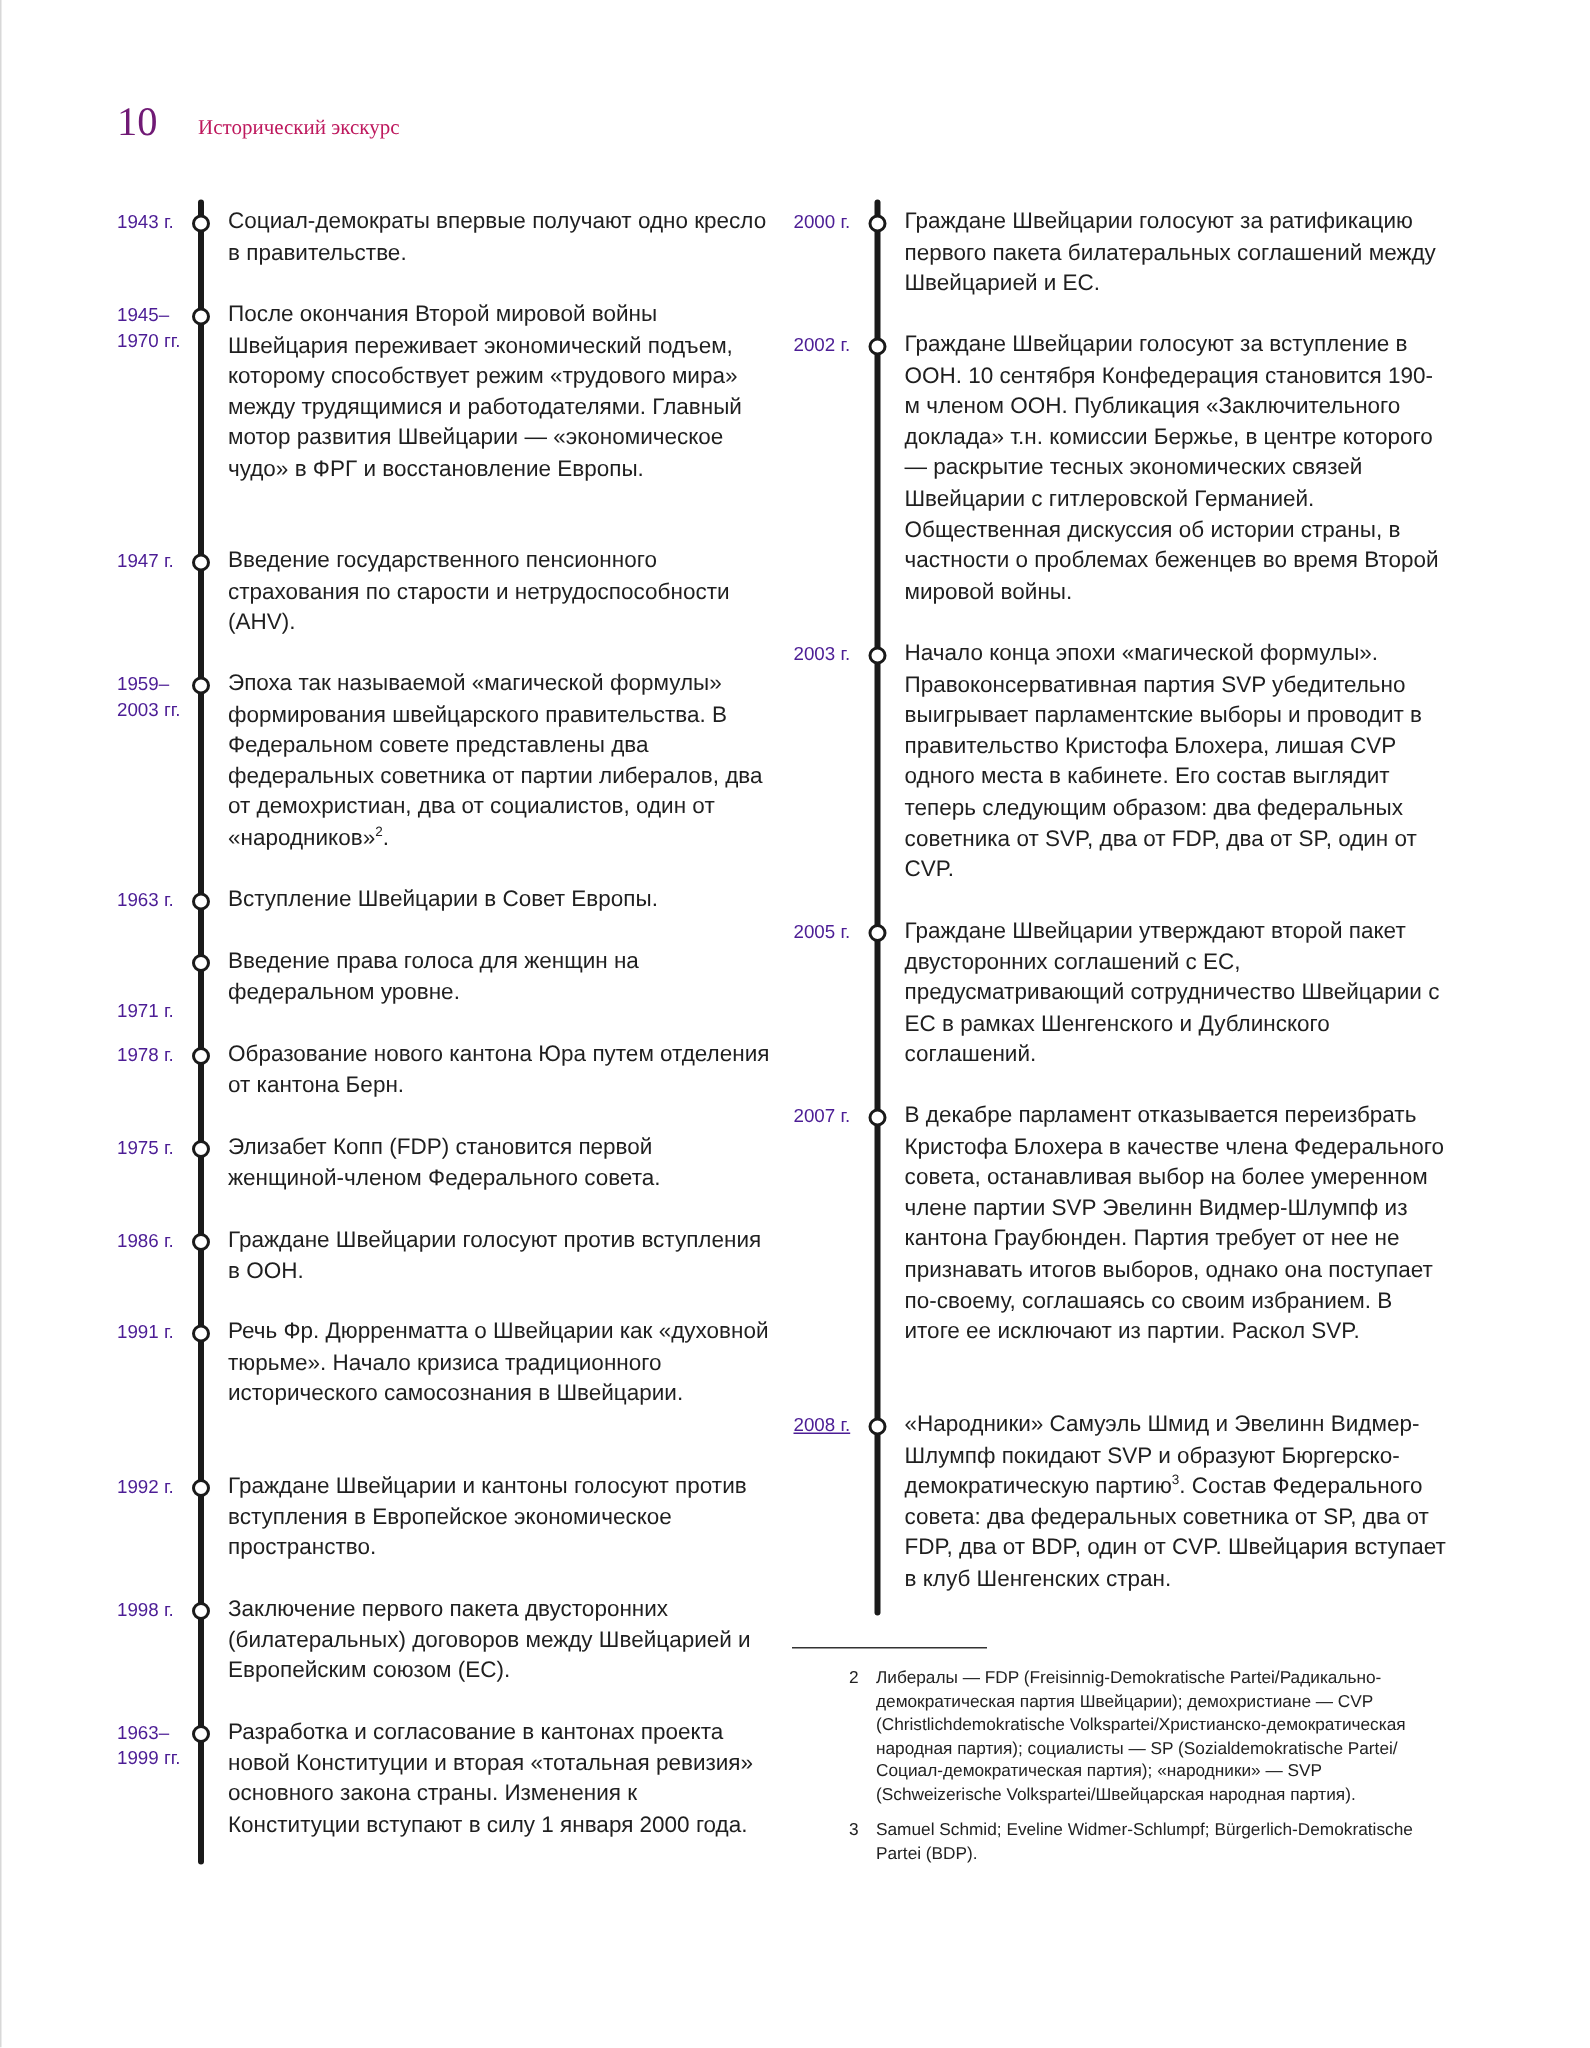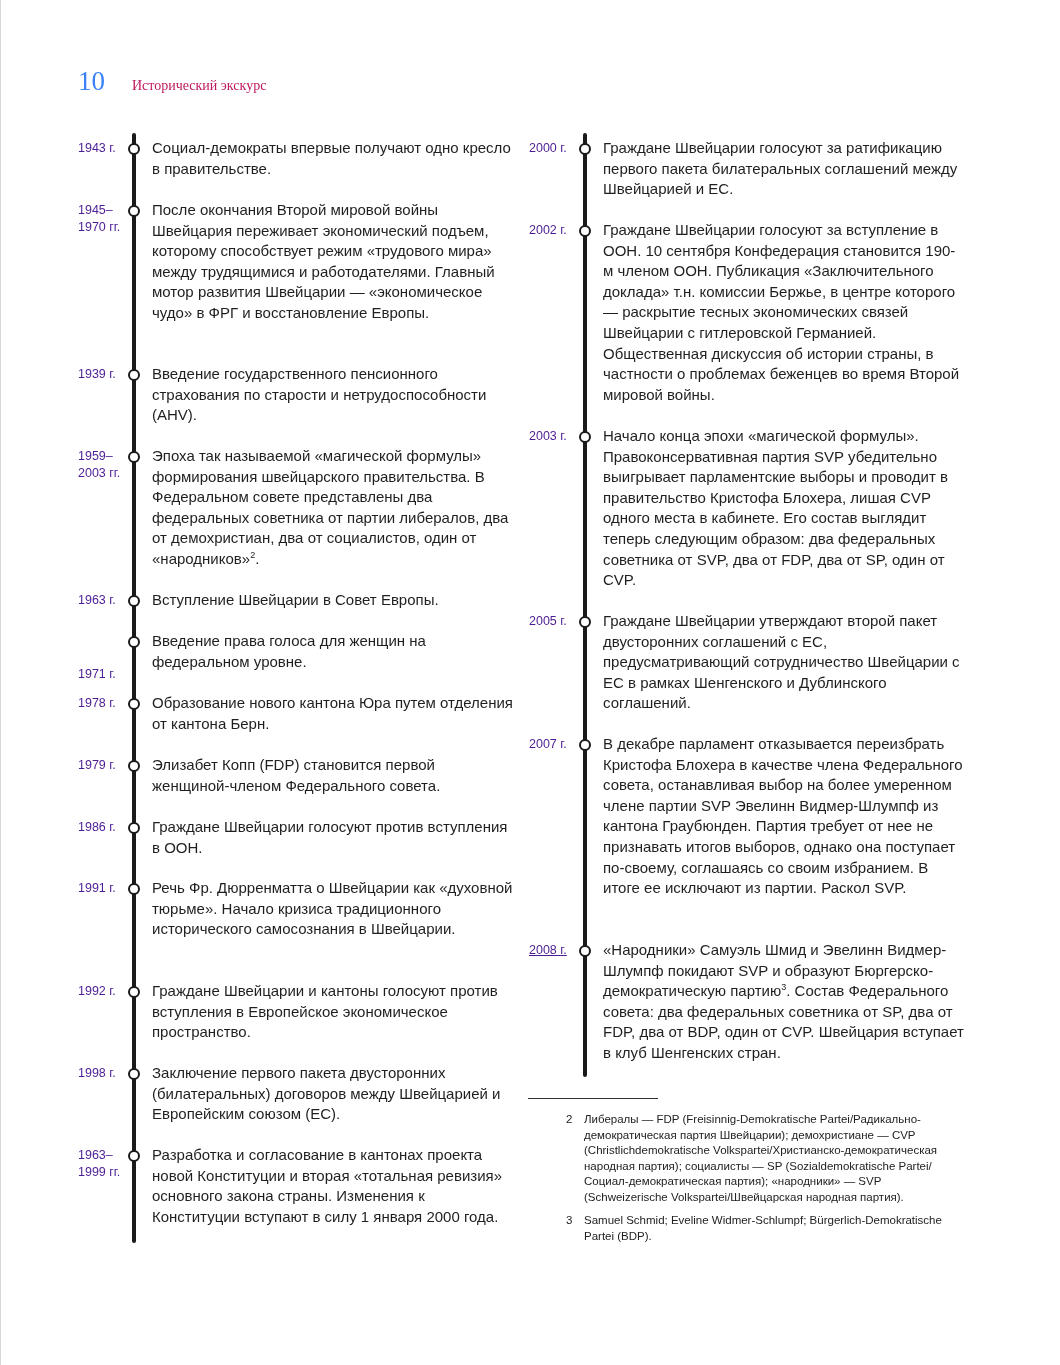--- a/index.html
+++ b/index.html
@@ -1,21 +1,21 @@
 <!DOCTYPE html>
 <html><head>
 <meta charset="utf-8">
 <style>
   html, body { margin: 0; padding: 0; }
   body {
     width: 1060px; height: 1365px; background: #ffffff; position: relative;
     overflow: hidden; color: #1f1f1f;
   }
   .page-edge { position: absolute; left: 0; top: 0; width: 1060px; height: 1365px; border-left: 1px solid #d8d8d8; box-sizing: border-box; }
-  .page-number { position: absolute; left: 78px; top: 66px; font-family: "Liberation Serif", serif; font-size: 27px; color: #3b82f6; }
+  .page-number { position: absolute; left: 78px; top: 66px; font-family: "Liberation Serif", serif; font-size: 27px; color: #701a75; }
   .running-head { position: absolute; left: 132px; top: 78px; font-family: "Liberation Serif", serif; font-size: 14px; color: #be185d; }
 
   .col { position: absolute; top: 0; }
   .col-left { left: 0; }
   .col-right { left: 451px; }
   .tl-line { position: absolute; width: 4px; background: #1a1a1a; border-radius: 2px; }
   .col-left .tl-line { left: 132px; top: 133px; height: 1110px; }
   .col-right .tl-line { left: 132px; top: 133px; height: 944px; }
 
   .entry { position: absolute; left: 0; width: 520px; }
@@ -54,21 +54,21 @@
         <div class="marker"></div>
         <div class="text"><span>Социал-демократы впервые получают одно кресло в правительстве.</span></div>
       </div>
       <div class="entry" style="top: 200px;">
         <div class="date" style="white-space: pre-line;">1945–
 1970 гг.</div>
         <div class="marker"></div>
         <div class="text"><span>После окончания Второй мировой войны Швейцария переживает экономический подъем, которому способствует режим «трудового мира» между трудящимися и работодателями. Главный мотор развития Швейцарии — «экономическое чудо» в ФРГ и восстановление Европы.</span></div>
       </div>
       <div class="entry" style="top: 364px;">
-        <div class="date" style="white-space: pre-line;">1939 г.</div>
+        <div class="date" style="white-space: pre-line;">1947 г.</div>
         <div class="marker"></div>
         <div class="text"><span>Введение государственного пенсионного страхования по старости и нетрудоспособности (AHV).</span></div>
       </div>
       <div class="entry" style="top: 446px;">
         <div class="date" style="white-space: pre-line;">1959–
 2003 гг.</div>
         <div class="marker"></div>
         <div class="text"><span>Эпоха так называемой «магической формулы» формирования швейцарского правительства. В Федеральном совете представлены два федеральных советника от партии либералов, два от демохристиан, два от социалистов, один от «народников»</span><sup>2</sup><span>.</span></div>
       </div>
       <div class="entry" style="top: 590px;">
@@ -80,21 +80,21 @@
         <div class="date" style="white-space: pre-line; margin-top: 33px;">1971 г.</div>
         <div class="marker"></div>
         <div class="text"><span>Введение права голоса для женщин на федеральном уровне.</span></div>
       </div>
       <div class="entry" style="top: 693px;">
         <div class="date" style="white-space: pre-line;">1978 г.</div>
         <div class="marker"></div>
         <div class="text"><span>Образование нового кантона Юра путем отделения от кантона Берн.</span></div>
       </div>
       <div class="entry" style="top: 755px;">
-        <div class="date" style="white-space: pre-line;">1979 г.</div>
+        <div class="date" style="white-space: pre-line;">1975 г.</div>
         <div class="marker"></div>
         <div class="text"><span>Элизабет Копп (FDP) становится первой женщиной-членом Федерального совета.</span></div>
       </div>
       <div class="entry" style="top: 817px;">
         <div class="date" style="white-space: pre-line;">1986 г.</div>
         <div class="marker"></div>
         <div class="text"><span>Граждане Швейцарии голосуют против вступления в ООН.</span></div>
       </div>
       <div class="entry" style="top: 878px;">
         <div class="date" style="white-space: pre-line;">1991 г.</div>

